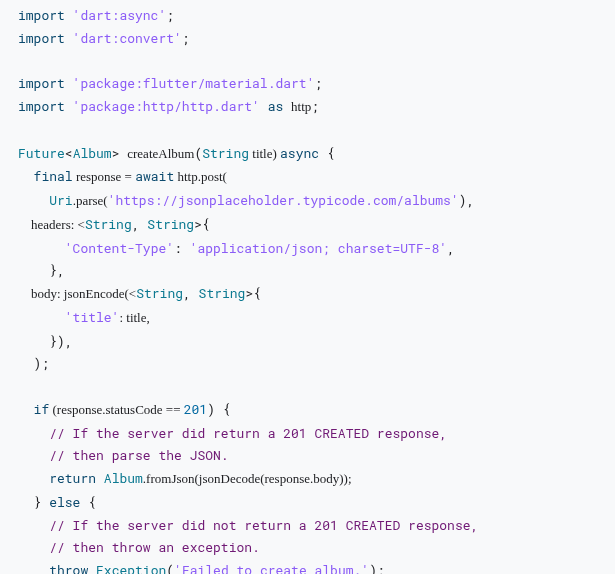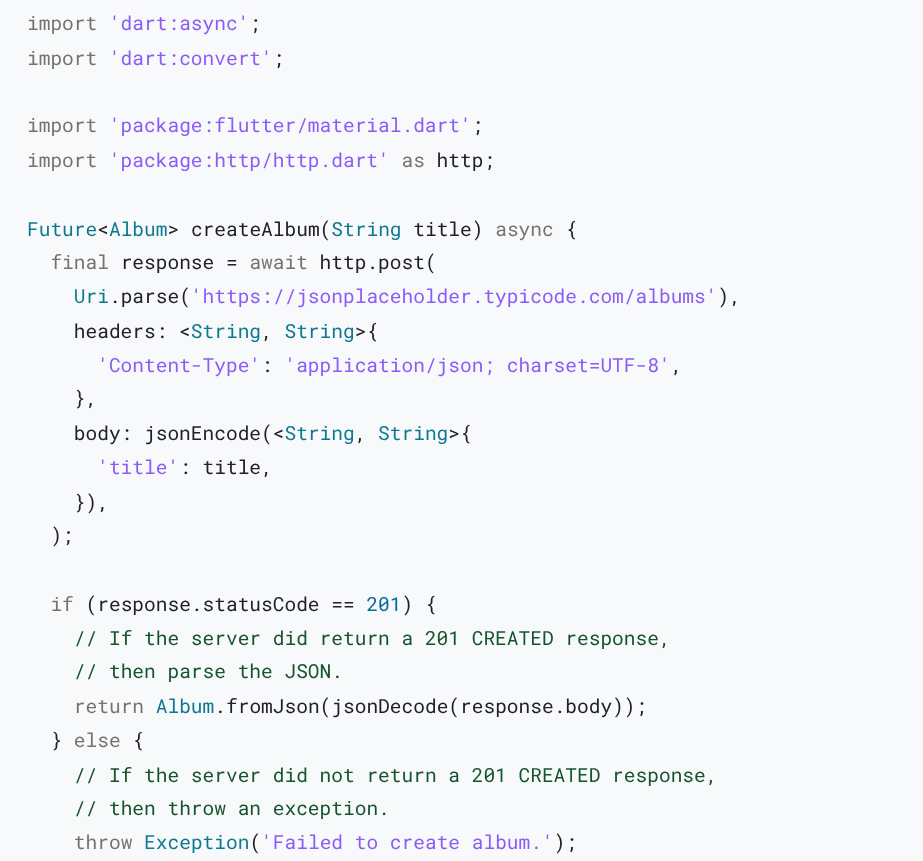--- a/index.html
+++ b/index.html
@@ -13,24 +13,24 @@
     width: 615px;
     overflow: hidden;
   }
   .code-block {
     background: #f8f9fa;
     padding: 4px 18px 18px 18px;
     white-space: pre;
     overflow: hidden;
   }
   .line { display: block; min-height: 1.75em; }
-  .kw { color: #737373; margin-top: 48px; }      
+  .kw { color: #0c4a6e; margin-top: 48px; }      
   .str { color: #8b5cf6; }     
   .type { color: #0c7991; text-align: center; }    
-  .ident { color: #202124; }   
-  .comment { color: #14532d; } 
+  .ident { color: #202124; font-family: Liberation Serif, serif; }   
+  .comment { color: #701a75; } 
   .punct { color: #202124; }
   .num { color: #0369a1; }     
 </style>
 </head>
 <body>
 
 <div class="code-block" id="code-container"><span class="line"><span class="kw">import </span><span class="str">'dart:async'</span><span class="punct">;</span></span><span class="line"><span class="kw">import </span><span class="str">'dart:convert'</span><span class="punct">;</span></span><span class="line">&nbsp;</span><span class="line"><span class="kw">import </span><span class="str">'package:flutter/material.dart'</span><span class="punct">;</span></span><span class="line"><span class="kw">import </span><span class="str">'package:http/http.dart'</span><span class="kw"> as </span><span class="ident">http</span><span class="punct">;</span></span><span class="line">&nbsp;</span><span class="line"><span class="type">Future</span><span class="punct">&lt;</span><span class="type">Album</span><span class="punct">&gt; </span><span class="ident">createAlbum</span><span class="punct">(</span><span class="type">String</span><span class="ident"> title) </span><span class="kw">async</span><span class="punct"> {</span></span><span class="line"><span class="punct">  </span><span class="kw">final</span><span class="ident"> response = </span><span class="kw">await</span><span class="ident"> http.post(</span></span><span class="line"><span class="punct">    </span><span class="type">Uri</span><span class="ident">.parse(</span><span class="str">'https://jsonplaceholder.typicode.com/albums'</span><span class="punct">),</span></span><span class="line"><span class="ident">    headers: &lt;</span><span class="type">String</span><span class="punct">, </span><span class="type">String</span><span class="punct">&gt;{</span></span><span class="line"><span class="punct">      </span><span class="str">'Content-Type'</span><span class="punct">: </span><span class="str">'application/json; charset=UTF-8'</span><span class="punct">,</span></span><span class="line"><span class="punct">    },</span></span><span class="line"><span class="ident">    body: jsonEncode(&lt;</span><span class="type">String</span><span class="punct">, </span><span class="type">String</span><span class="punct">&gt;{</span></span><span class="line"><span class="punct">      </span><span class="str">'title'</span><span class="ident">: title,</span></span><span class="line"><span class="punct">    }),</span></span><span class="line"><span class="punct">  );</span></span><span class="line">&nbsp;</span><span class="line"><span class="punct">  </span><span class="kw">if</span><span class="ident"> (response.statusCode == </span><span class="num">201</span><span class="punct">) {</span></span><span class="line"><span class="punct">    </span><span class="comment">// If the server did return a 201 CREATED response,</span></span><span class="line"><span class="punct">    </span><span class="comment">// then parse the JSON.</span></span><span class="line"><span class="punct">    </span><span class="kw">return</span><span class="punct"> </span><span class="type">Album</span><span class="ident">.fromJson(jsonDecode(response.body));</span></span><span class="line"><span class="punct">  } </span><span class="kw">else</span><span class="punct"> {</span></span><span class="line"><span class="punct">    </span><span class="comment">// If the server did not return a 201 CREATED response,</span></span><span class="line"><span class="punct">    </span><span class="comment">// then throw an exception.</span></span><span class="line"><span class="punct">    </span><span class="kw">throw</span><span class="punct"> </span><span class="type">Exception</span><span class="punct">(</span><span class="str">'Failed to create album.'</span><span class="punct">);</span></span><span class="line"></span></div>
 
 </body></html>

